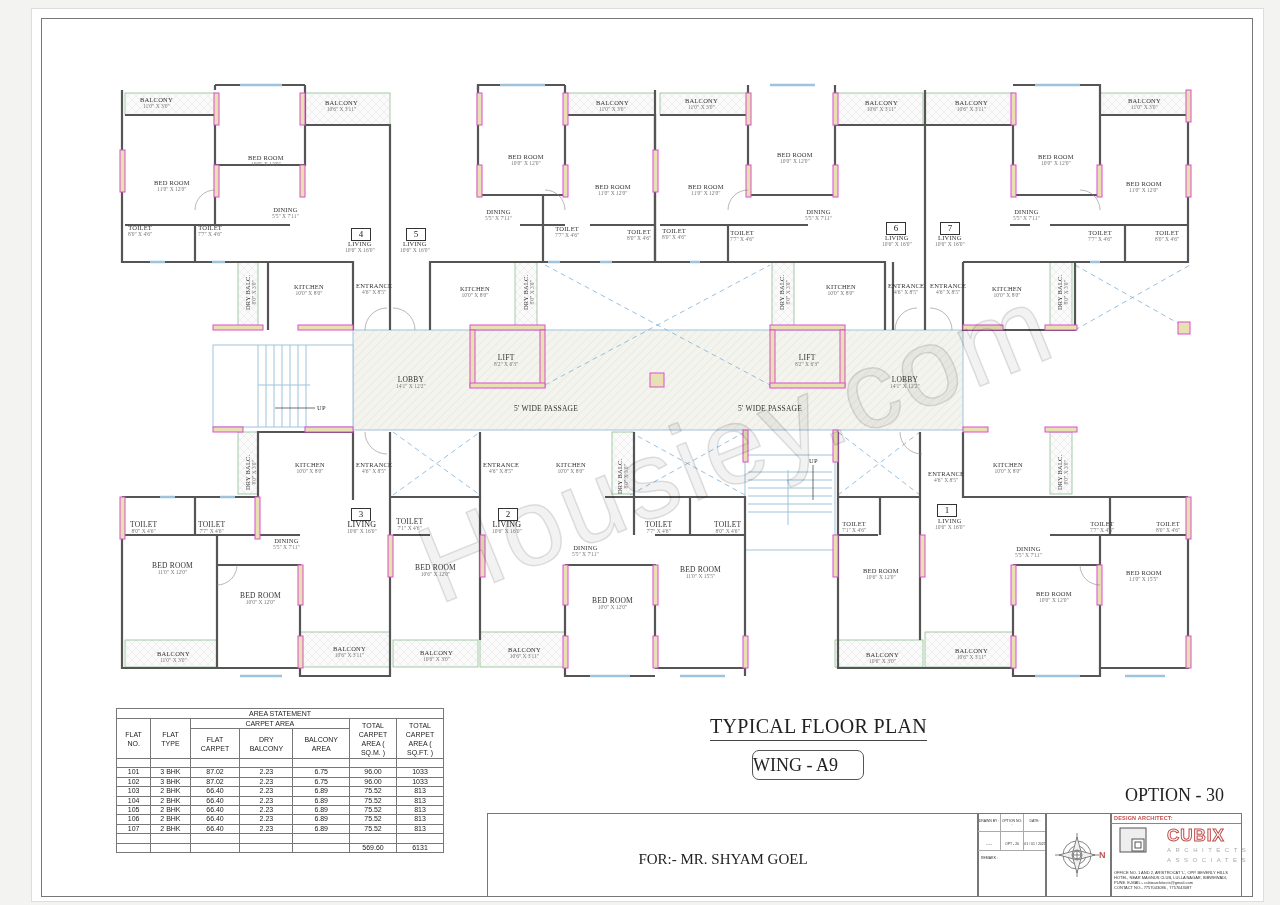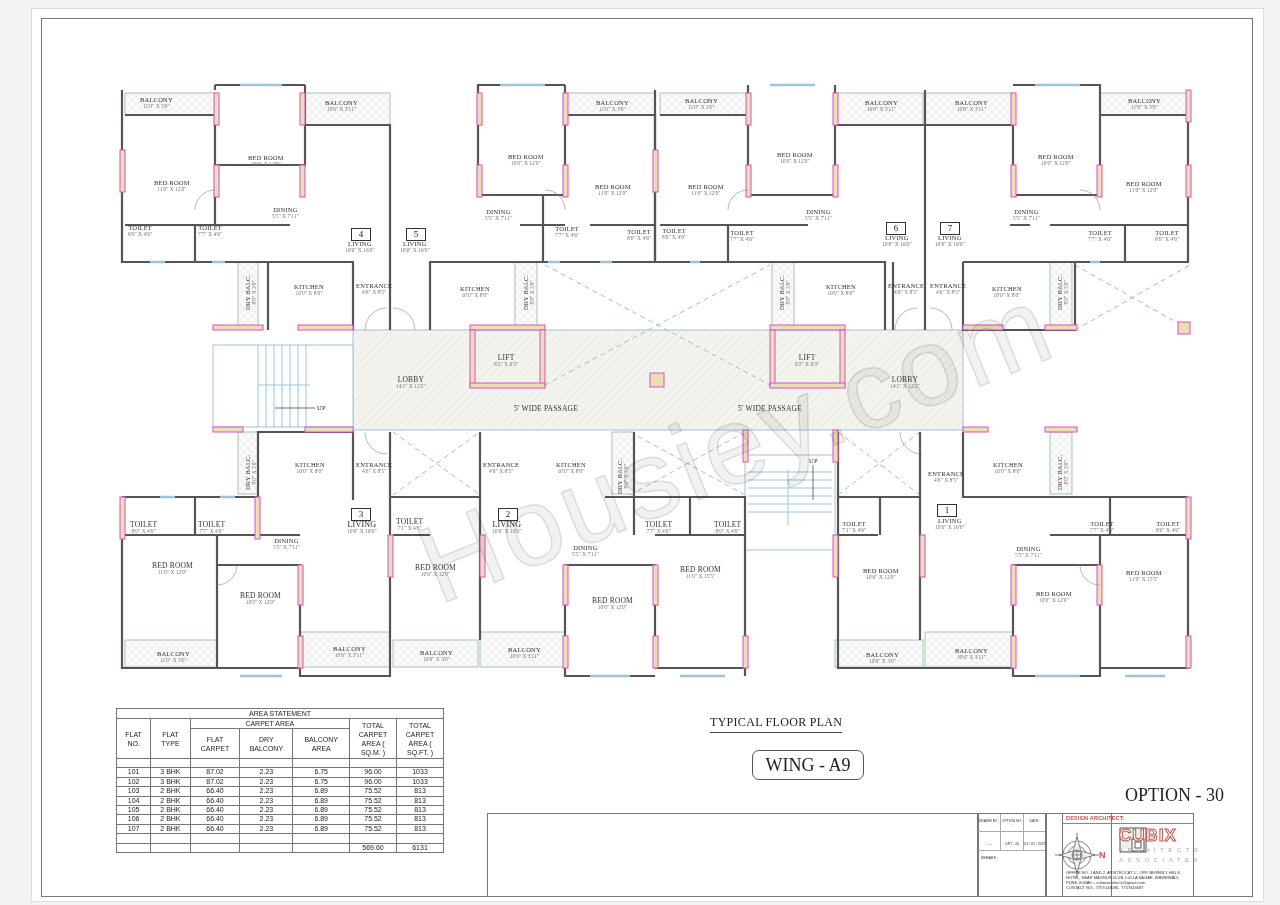--- a/index.html
+++ b/index.html
@@ -11,30 +11,30 @@
   .rm .n{font-size:6.5px;letter-spacing:.2px;color:#333;display:block;white-space:nowrap;}
   .rm .d{font-size:5.5px;color:#777;display:block;white-space:nowrap;}
   .rm.big .n{font-size:7.5px;}
   .rm.lg .n{font-size:8px;color:#222;}
   .fno{position:absolute;width:18px;height:11px;border:1px solid #333;font-size:9px;line-height:11px;text-align:center;background:#fff;font-family:"Liberation Serif",serif;}
   .rot{transform:rotate(-90deg);transform-origin:center;}
   
   .area{position:absolute;left:116px;top:708px;width:328px;border-collapse:collapse;font-family:"Liberation Sans",sans-serif;font-size:7px;color:#222;}
   .area td,.area th{border:1px solid #777;text-align:center;font-weight:normal;padding:0 2px;height:8.4px;line-height:8.4px;}
   .area th{line-height:9px;}
-  .title1{position:absolute;left:710px;top:715px;font-size:12px;letter-spacing:.3px;border-bottom:1px solid #444;padding-bottom:2px;}
-  .wing{position:absolute;left:752px;top:750px;width:110px;height:28px;border:1px solid #555;border-radius:7px;font-size:18px;line-height:28px;text-align:center;}
+  .title1{position:absolute;left:710px;top:715px;font-size:20px;letter-spacing:.3px;border-bottom:1px solid #444;padding-bottom:2px;}
+  .wing{position:absolute;left:752px;top:750px;width:110px;height:28px;border:1px solid #555;border-radius:7px;font-size:18px;line-height:28px;text-align:left;}
   .option{position:absolute;left:1125px;top:785px;font-size:18px;}
   .tblock{position:absolute;left:487px;top:813px;width:490px;height:82px;border:1px solid #777;border-bottom:none;}
   .tblock .l1{position:absolute;left:0;width:490px;top:18px;text-align:center;font-size:15px;}
   .tblock .l2{position:absolute;left:0;width:470px;top:37px;text-align:center;font-size:15px;}
   .meta{position:absolute;left:977px;top:813px;width:68px;height:82px;border:1px solid #777;border-bottom:none;font-family:"Liberation Sans",sans-serif;font-size:3.5px;color:#333;}
   .meta .c{position:absolute;text-align:center;}
   .compass{position:absolute;left:1045px;top:813px;width:65px;height:82px;border:1px solid #777;border-bottom:none;}
-  .arch{position:absolute;left:1062px;top:813px;width:130px;height:82px;border:1px solid #777;border-bottom:none;font-family:"Liberation Sans",sans-serif;}
+  .arch{position:absolute;left:1110px;top:813px;width:130px;height:82px;border:1px solid #777;border-bottom:none;font-family:"Liberation Sans",sans-serif;}
   .arch .hdr{position:absolute;left:3px;top:1px;font-size:5.5px;color:#c0504d;font-weight:bold;letter-spacing:.2px;}
   .arch .cubix{position:absolute;left:56px;top:12px;font-size:17px;font-weight:bold;color:#fff;-webkit-text-stroke:1px #c0504d;letter-spacing:1px;font-family:"Liberation Sans",sans-serif;}
   .arch .sub{position:absolute;left:56px;font-size:6px;color:#aaa;letter-spacing:4.5px;}
   .arch .addr{position:absolute;left:3px;top:56px;width:126px;font-size:4px;line-height:5px;color:#333;}
   .watermark{position:absolute;left:400px;top:380px;font-size:110px;color:rgba(0,0,0,0.05);font-family:"Liberation Sans",sans-serif;transform:rotate(-22deg);-webkit-text-stroke:1.5px rgba(0,0,0,0.12);letter-spacing:4px;pointer-events:none;}
 </style>
 </head>
 <body>
 
 <div class="sheet"></div>
@@ -737,20 +737,21 @@
         <td>6131</td>
       </tr>
 </tbody>
   </table>
 
 <div class="title1">TYPICAL FLOOR PLAN</div>
 <div class="wing">WING - A9</div>
 <div class="option">OPTION - 30</div>
 
 <div class="tblock">
+  <div class="l2">FOR:- MR. SHYAM GOEL</div>
 </div>
 <div class="meta">
   <div class="c" style="left:0;top:5px;width:22px">DRAWN BY :</div>
   <div class="c" style="left:23px;top:5px;width:22px">OPTION NO. :</div>
   <div class="c" style="left:46px;top:5px;width:22px">DATE :</div>
   <div class="c" style="left:0;top:28px;width:22px">- - -</div>
   <div class="c" style="left:23px;top:28px;width:22px">OPT - 20</div>
   <div class="c" style="left:46px;top:28px;width:22px">01 / 01 / 2025</div>
   <div class="c" style="left:3px;top:42px">REMARK :</div>
   <div style="position:absolute;left:0;top:17px;width:68px;border-top:1px solid #aaa"></div>

